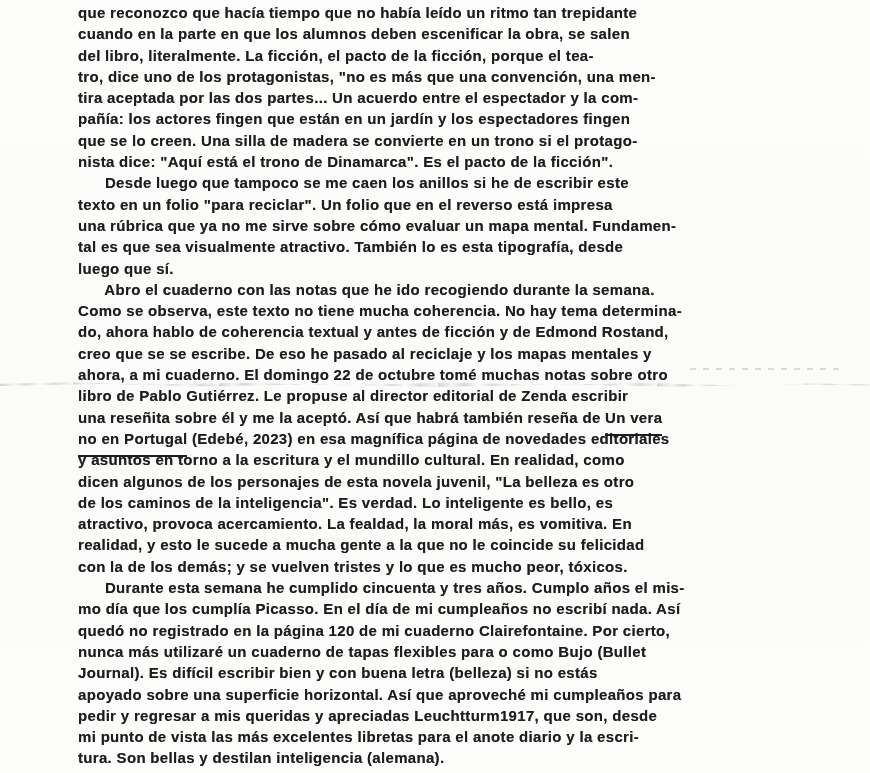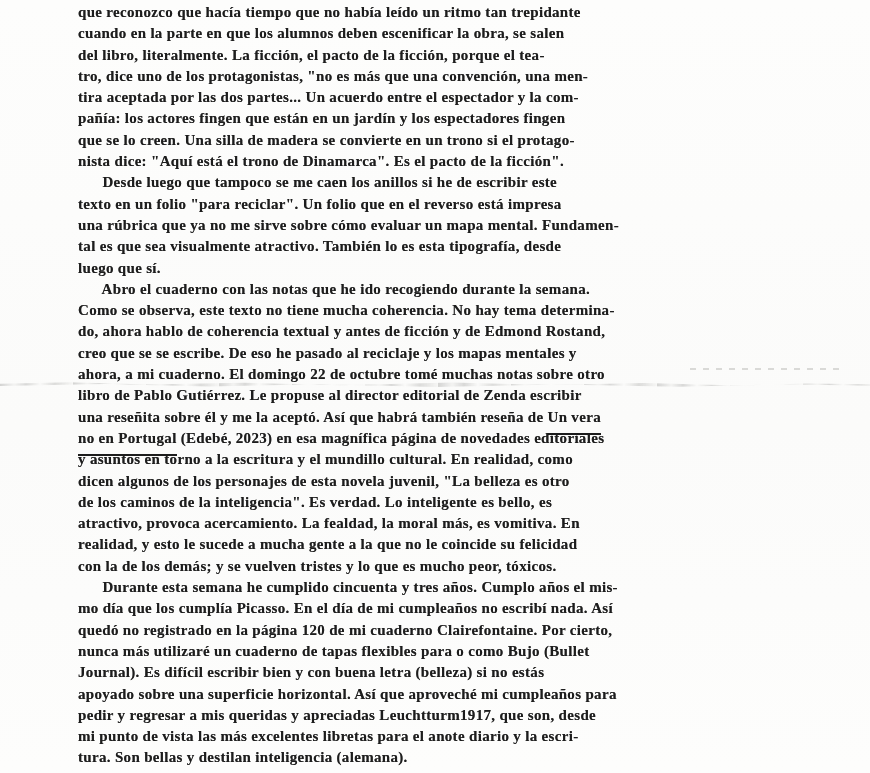--- a/index.html
+++ b/index.html
@@ -6,21 +6,21 @@
     margin: 0;
     padding: 0;
     background: #ffffff;
   }
   .page {
     position: relative;
     width: 870px;
     height: 773px;
     background: linear-gradient(180deg, #fdfdfc 0%, #fbfbfa 55%, #fdfdfc 100%);
     overflow: hidden;
-    font-family: Liberation Serif, serif;
+    font-family: Liberation Sans, sans-serif;
   }
   .text-block {
     position: absolute;
     left: 78px;
     top: 2px;
     width: 780px;
     color: #1d1d1d;
     font-size: 15px;
     font-weight: bold;
     letter-spacing: 0.32px;

